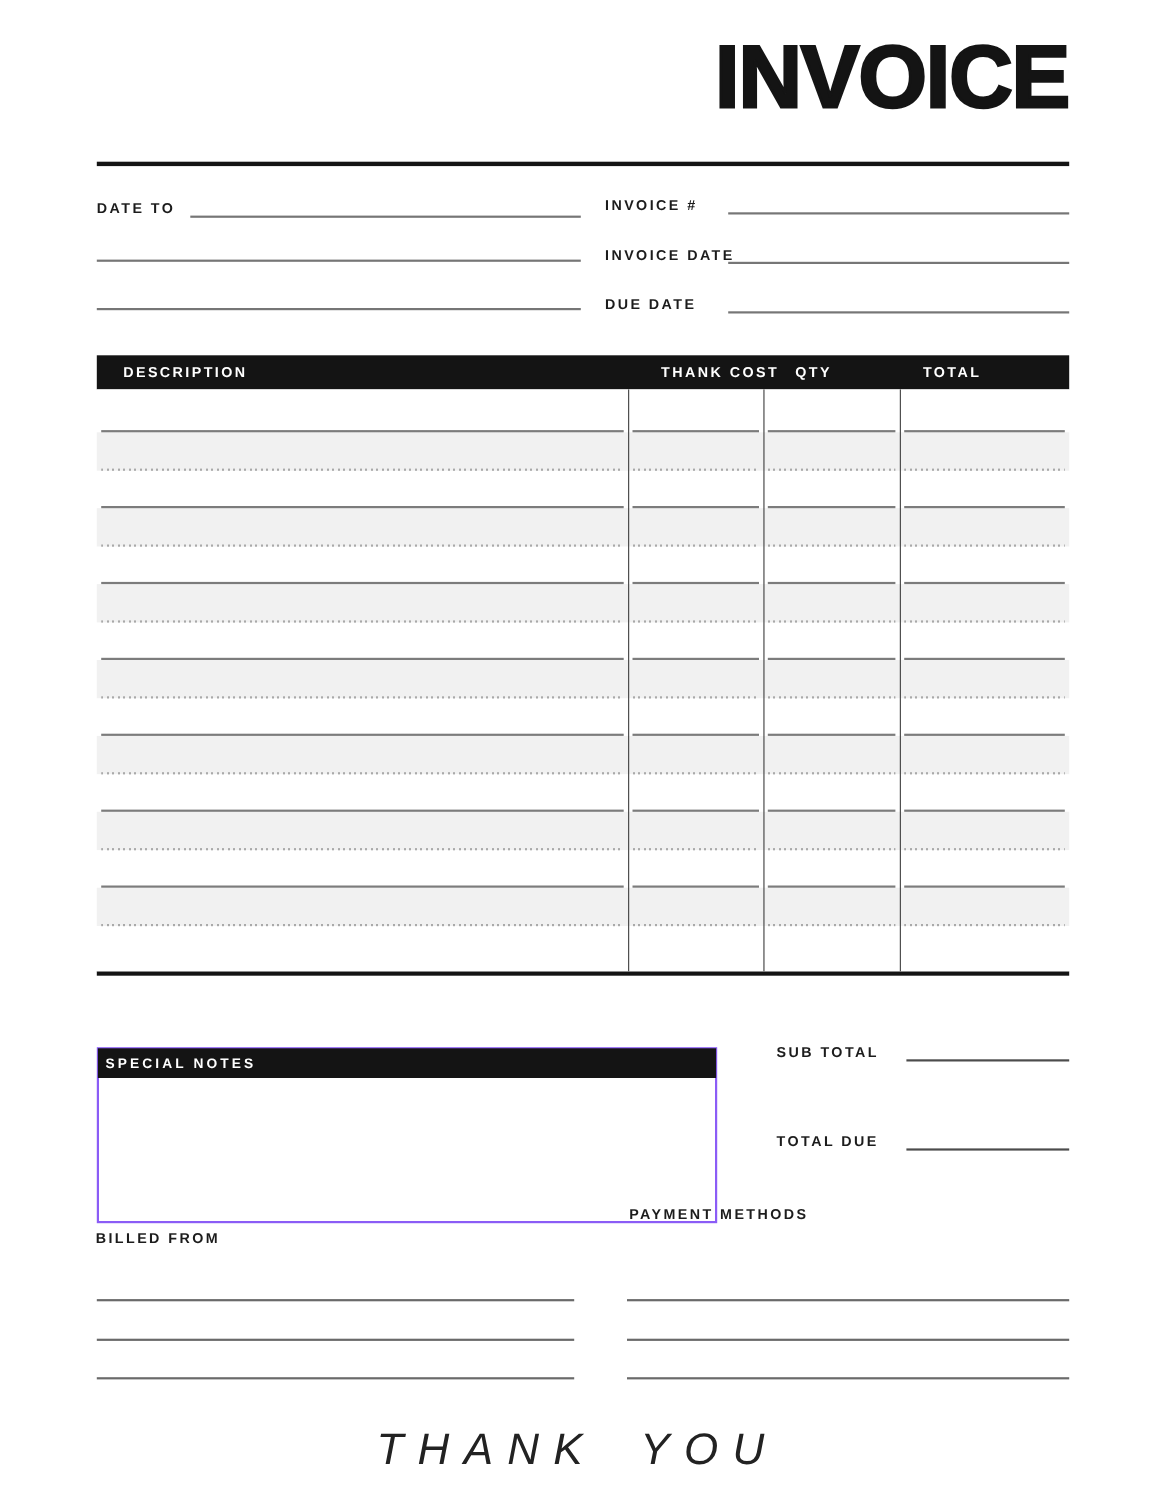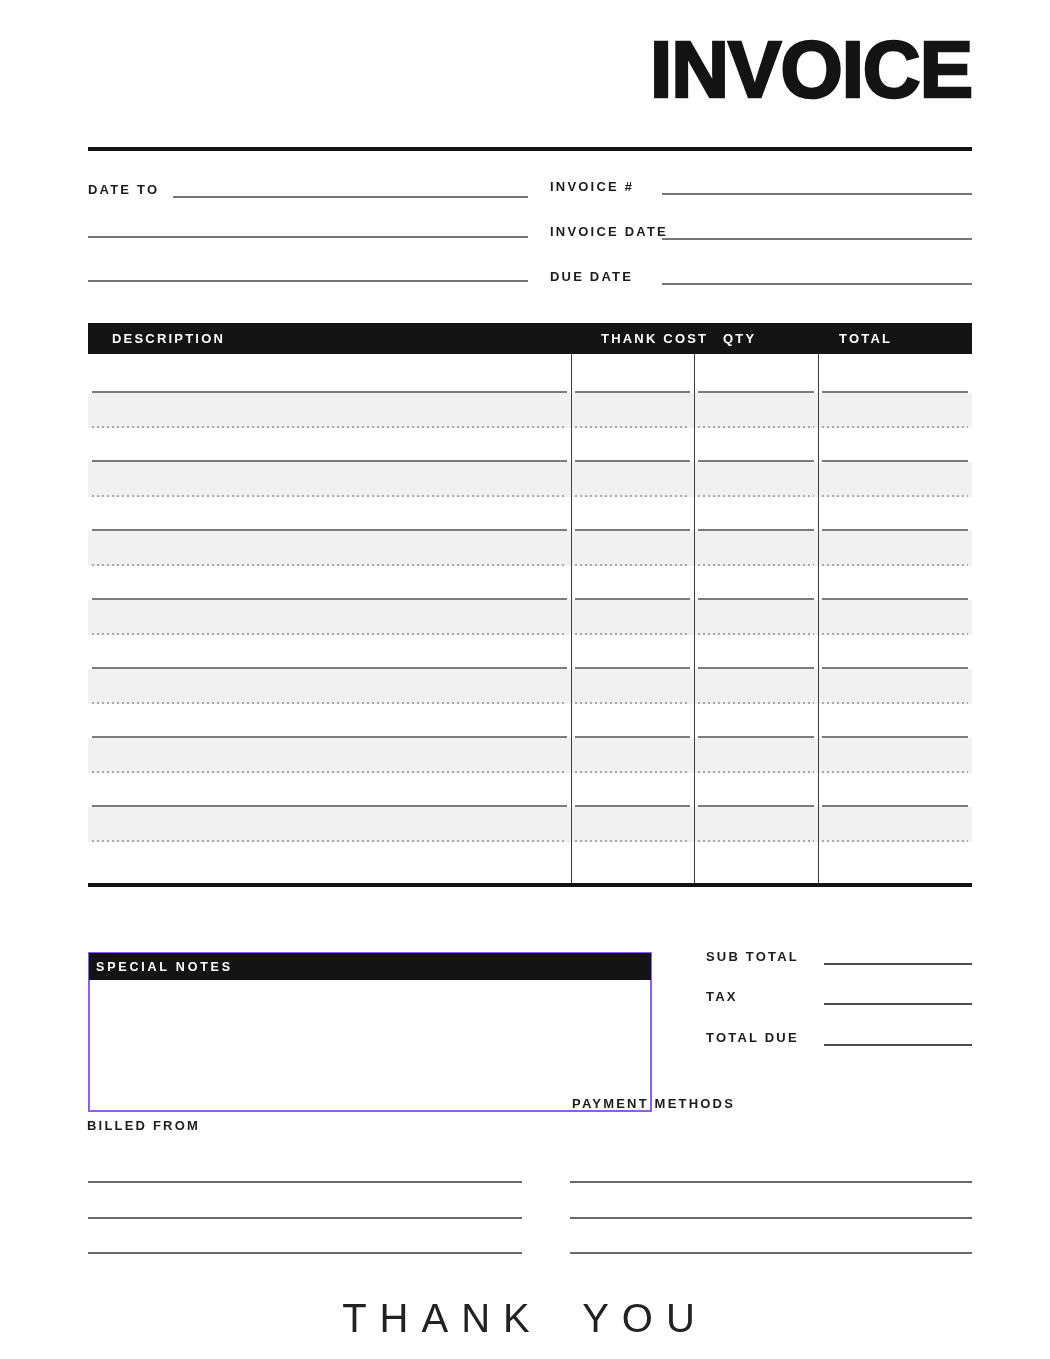--- a/index.html
+++ b/index.html
@@ -81,21 +81,21 @@
   
   #billed-from-lbl { position:absolute; left:87px; top:1118px; }
   #payment-methods-lbl { position:absolute; left:572px; top:1096px; }
   .sig { position:absolute; height:0; border-bottom:2px solid #6a6a6a; }
   .sigL { left:88px; width:434px; }
   .sigR { left:570px; width:402px; }
   .y1{top:1181px;} .y2{top:1217px;} .y3{top:1252px;}
 
   .thankyou {
     position:absolute; left:0; top:1296px; width:100%; text-align:center;
-    font-size:40px; letter-spacing:13px; word-spacing:16px; color:#222222; font-weight:normal;
+    font-size:40px; letter-spacing:13px; word-spacing:16px; color:#222222; font-weight:normal;font-style:italic;
   }
 </style>
 </head>
 <body>
 
 <div class="page">
 
   <div class="title">INVOICE</div>
   <div class="top-rule"></div>
 
@@ -227,24 +227,20 @@
     <div class="notes-bar">
       <span class="nlbl">SPECIAL NOTES</span>
     </div>
     <div class="notes-body"></div>
   </div>
 
   <div class="trowx" id="row-subtotal">
     <span class="lbl">SUB TOTAL</span>
     <span class="tline"></span>
   </div>
-  <div class="trowx" id="row-tax">
-    <span class="lbl">TAX</span>
-    <span class="tline"></span>
-  </div>
   <div class="trowx" id="row-amountdue">
     <span class="lbl">TOTAL DUE</span>
     <span class="tline"></span>
   </div>
 
   <div class="lbl" id="billed-from-lbl">BILLED FROM</div>
   <div class="lbl" id="payment-methods-lbl">PAYMENT METHODS</div>
 
   <div class="sig sigL y1"></div>
   <div class="sig sigL y2"></div>

